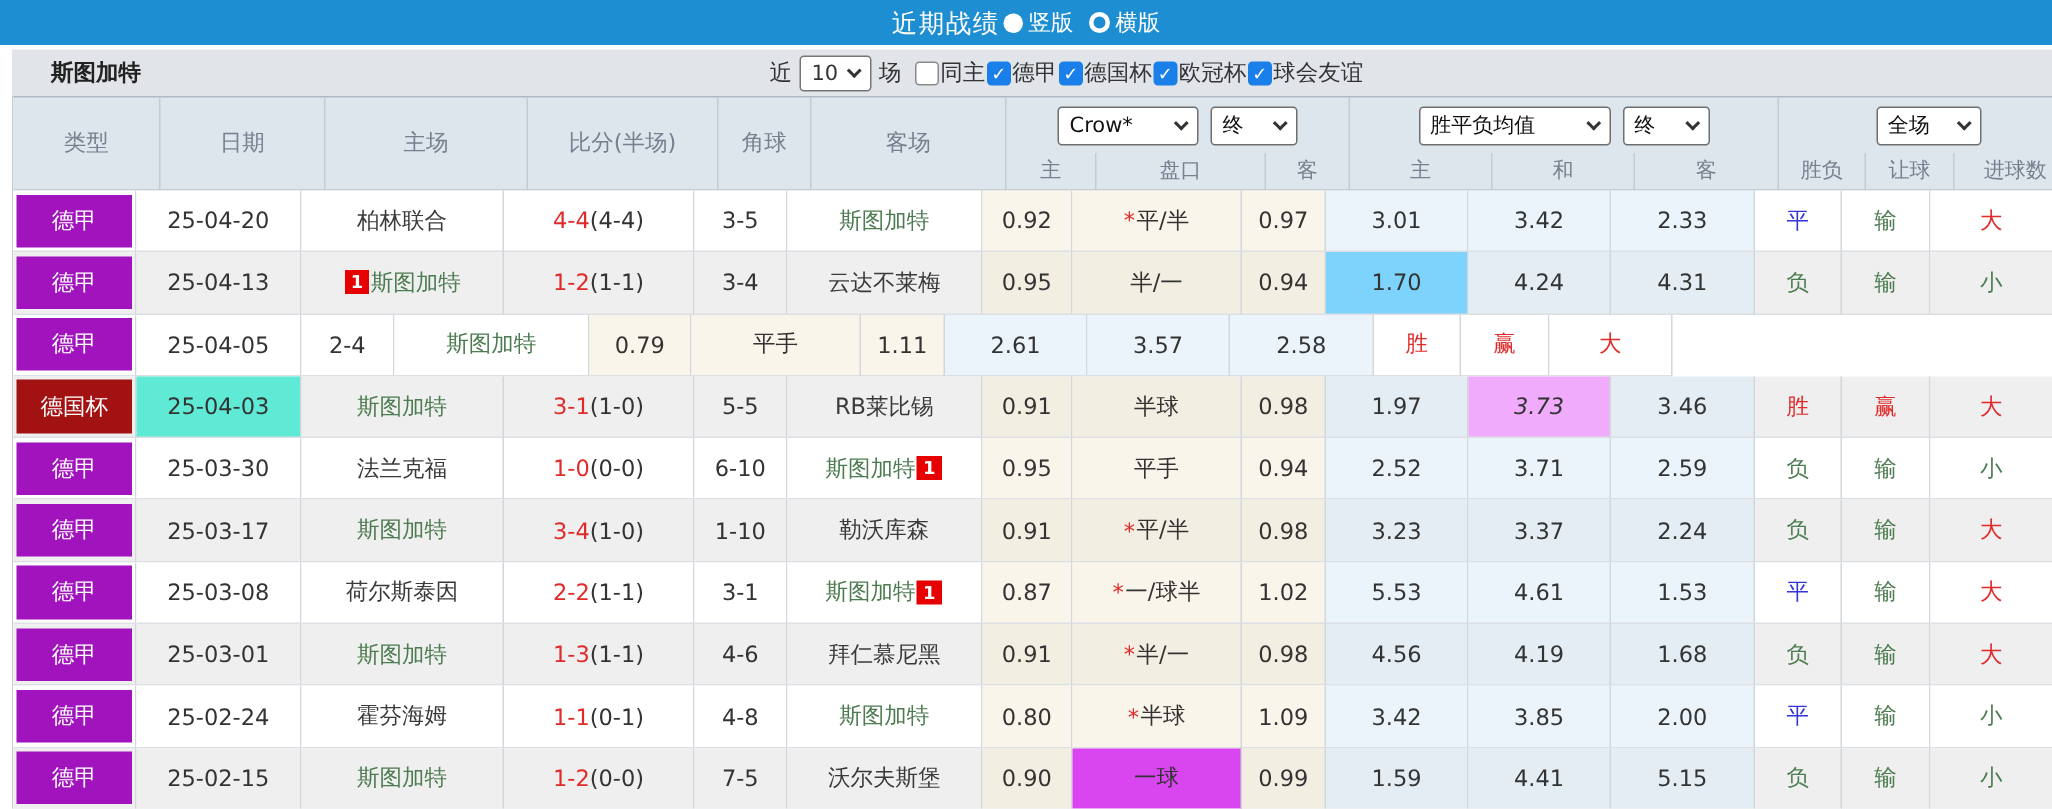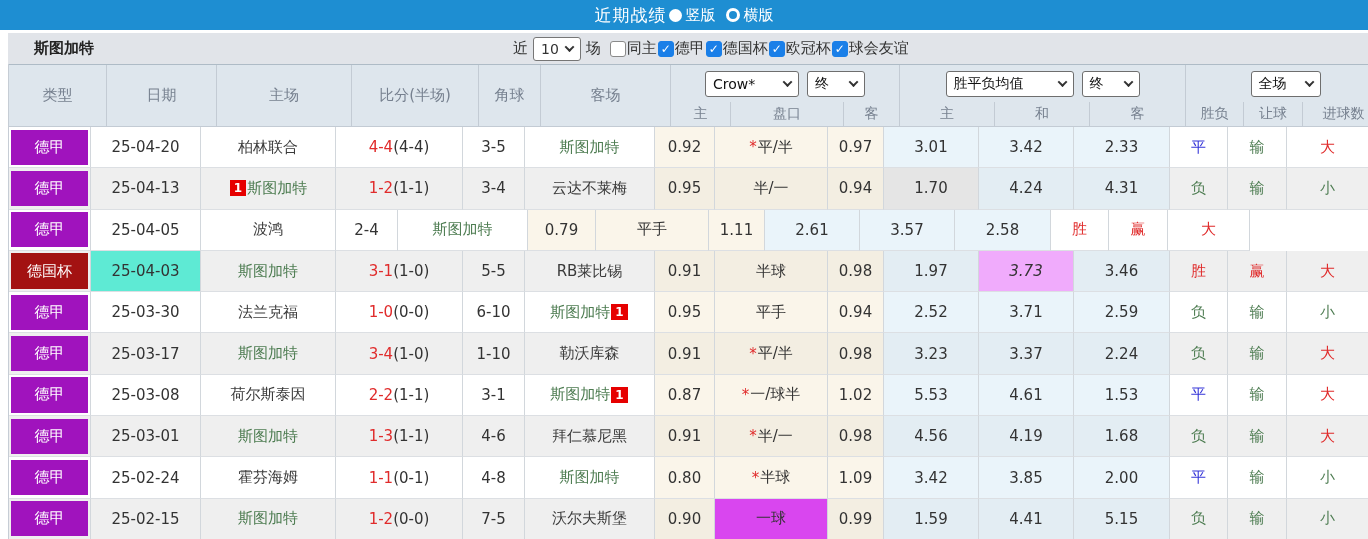--- a/index.html
+++ b/index.html
@@ -216,41 +216,38 @@
         </div>
         <div class="tcell" style="width: 62px; background: rgb(239, 239, 239);">3-4</div>
         <div class="tcell" style="width: 130px; background: rgb(239, 239, 239);">
           <span class="dark-team">云达不莱梅</span>
         </div>
         <div class="tcell" style="width: 60px; background: rgb(243, 238, 226);">0.95</div>
         <div class="tcell" style="width: 113px; background: rgb(243, 238, 226);">
           <span>半/一</span>
         </div>
         <div class="tcell" style="width: 56px; background: rgb(243, 238, 226);">0.94</div>
-        <div class="tcell" style="width: 95px; background: #e5e5e5;">1.70</div>
+        <div class="tcell" style="width: 95px; background: #7dd3fc;">1.70</div>
         <div class="tcell" style="width: 95px; background: rgb(227, 237, 243);">4.24</div>
         <div class="tcell" style="width: 96px; background: rgb(227, 237, 243);">4.31</div>
         <div class="tcell" style="width: 58px; background: rgb(239, 239, 239);">
           <span style="color: rgb(77, 124, 81);">负</span>
         </div>
         <div class="tcell" style="width: 59px; background: rgb(239, 239, 239);">
           <span style="color: rgb(77, 124, 81);">输</span>
         </div>
         <div class="tcell" style="width: 82px; background: rgb(239, 239, 239);">
           <span style="color: rgb(77, 124, 81);">小</span>
         </div>
       </div>
       <div class="trow">
         <div class="tcell" style="width: 82px; background: rgb(255, 255, 255);">
           <div class="league-badge" style="background: rgb(160, 19, 189);">德甲</div>
         </div>
         <div class="tcell" style="width: 110px; background: rgb(255, 255, 255);">25-04-05</div>
-        <div class="tcell" style="width: 135px; background: rgb(255, 255, 255);">
-          <span class="dark-team">波鸿</span>
-        </div>
         <div class="tcell" style="width: 62px; background: rgb(255, 255, 255);">2-4</div>
         <div class="tcell" style="width: 130px; background: rgb(255, 255, 255);">
           <span class="green-team">斯图加特</span>
         </div>
         <div class="tcell" style="width: 68px; background: rgb(250, 245, 234);">0.79</div>
         <div class="tcell" style="width: 113px; background: rgb(250, 245, 234);">
           <span>平手</span>
         </div>
         <div class="tcell" style="width: 56px; background: rgb(250, 245, 234);">1.11</div>
         <div class="tcell" style="width: 95px; background: rgb(234, 244, 250);">2.61</div>

